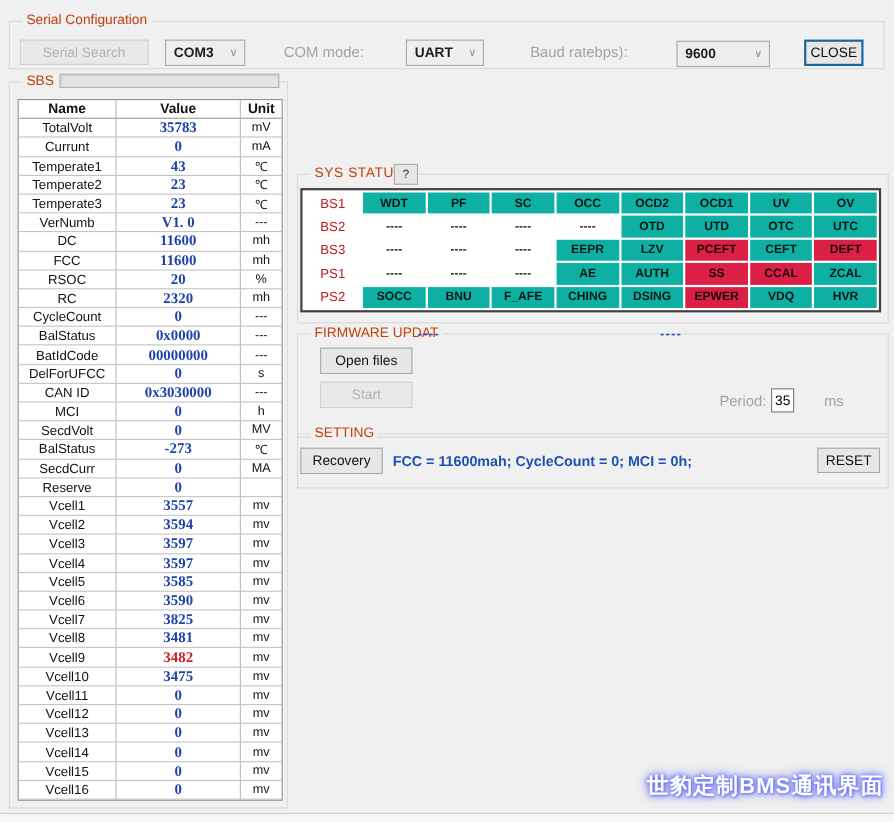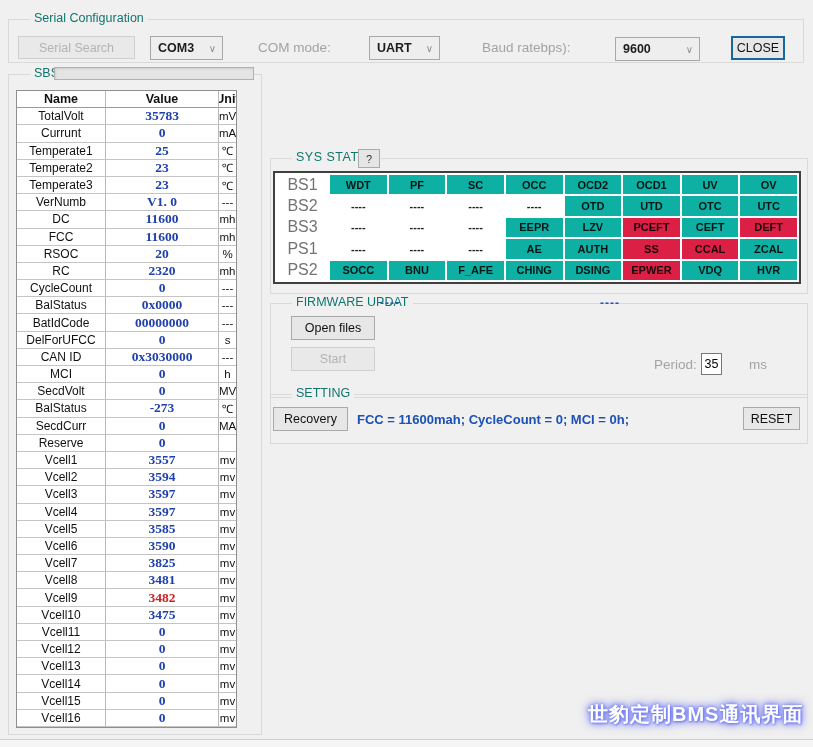--- a/index.html
+++ b/index.html
@@ -1,38 +1,38 @@
 <!DOCTYPE html>
 <html style="--status-ok: #0fb0a4; --status-alarm: #dc2045; --value-blue: #1f41ac; --value-alert: #cc2222; --brand-navy: #1a3493; --info-blue: #1b50b4; --close-focus-border: #1a679f;"><head>
 <meta charset="utf-8">
 <style>
   html,body{margin:0;padding:0;background:#fff;}
   #app{position:relative;width:813px;height:747px;background:#f0f0f0;
        font-family:"Liberation Sans",sans-serif;overflow:hidden;}
   
   .groupbox{position:absolute;border:1px solid #d9d9d9;box-sizing:border-box;background:transparent;}
-  .glabel{position:absolute;top:-9px;left:21px;background:#f0f0f0;padding:0 4px;
-          font-size:12.5px;color:#0f766e;white-space:nowrap;}
+  .glabel{position:absolute;top:-9px;left:11px;background:#f0f0f0;padding:0 4px;
+          font-size:12.5px;color:#c2410c;white-space:nowrap;}
   
   .btn{position:absolute;display:flex;align-items:center;justify-content:center;
        background:#e7e7e7;border:1px solid #a9a9a9;font-size:12.5px;color:#111;
        box-sizing:border-box;cursor:pointer;}
   .btn.disabled{background:#e9e9e9;border-color:#cfcfcf;color:#b3b3b3;cursor:default;}
   .btn.focused{border:2px solid var(--close-focus-border,#1a679f);}
   
   .combo{position:absolute;display:flex;align-items:center;background:#eeeeee;
          border:1px solid #a8a8a8;box-sizing:border-box;font-weight:700;font-size:12.5px;
          color:#1c1c1c;padding-left:7px;cursor:pointer;}
   .combo .arrow{margin-left:auto;color:#8f8f8f;font-size:10px;padding-right:6px;font-weight:400;}
   .graylabel{position:absolute;color:#a3a3a3;font-size:13.5px;white-space:nowrap;}
   
   .progress{position:absolute;left:54px;top:67px;width:200px;height:13px;background:#e4e4e4;
             border:1px solid #b0b0b0;box-sizing:border-box;box-shadow:inset 1px 1px 2px rgba(0,0,0,.10);}
   
-  .sbs-table{position:absolute;left:16px;top:90px;width:221px;height:638px;background:#fff;
+  .sbs-table{position:absolute;left:16px;top:90px;width:241px;height:638px;background:#fff;
              border:1px solid #8f8f8f;box-sizing:border-box;display:grid;
              grid-template-columns:89px 113px 1fr;grid-template-rows:repeat(37,1fr);}
   .sbs-table .cell{display:flex;align-items:center;justify-content:center;
                    border-right:1px solid #b9b9b9;border-bottom:1px solid #c4c4c4;
                    box-sizing:border-box;overflow:hidden;white-space:nowrap;}
   .sbs-table .cell:nth-child(3n){border-right:none;}
   .sbs-table .hd{font-weight:700;font-size:12.5px;color:#111;border-bottom:1px solid #9a9a9a;}
   .c-name{font-size:12px;color:#111;}
   .c-val{font-family:"Liberation Serif",serif;font-weight:700;font-size:13.5px;color:var(--value-blue,#1f41ac);}
   .c-val.alert{color:var(--value-alert,#cc2222);}
@@ -44,21 +44,21 @@
   .logo .sub{font-size:13px;font-style:italic;font-weight:600;margin:-2px 0 0 69px;letter-spacing:.3px;}
   .logo .swoosh{position:absolute;left:14px;top:45px;width:52px;height:2.5px;
                 background:var(--brand-navy,#1a3493);}
   
   .status-grid{position:absolute;left:273px;top:171px;width:528px;height:113px;background:#fff;
                border:2px solid #404040;box-sizing:border-box;display:grid;
                grid-template-columns:51px repeat(8,1fr);grid-template-rows:repeat(5,1fr);
                gap:2px;padding:2px;}
   .status-grid .scell{display:flex;align-items:center;justify-content:center;font-size:11px;
                       font-weight:600;color:rgba(0,0,0,.88);overflow:hidden;white-space:nowrap;}
-  .status-grid .rowlabel{background:#fff;font-weight:400;font-size:16px;color:#737373;}
+  .status-grid .rowlabel{background:#fff;font-weight:400;font-size:12px;color:#b91c1c;}
   .status-grid .ok{background:var(--status-ok,#0fb0a4);}
   .status-grid .alarm{background:var(--status-alarm,#dc2045);}
   .status-grid .none{background:#fff;font-weight:700;}
   .helpbtn{position:absolute;left:358px;top:149px;width:22px;height:19px;background:#e6e6e6;
            border:1px solid #aaa;display:flex;align-items:center;justify-content:center;
            font-size:11px;color:#333;box-sizing:border-box;cursor:pointer;}
   .dash{position:absolute;color:#2a52c8;font-weight:700;font-size:12px;letter-spacing:1px;}
   .period-input{position:absolute;left:701px;top:353px;width:21px;height:22px;border:1px solid #777;
                 background:#fff;text-align:center;font-size:12.5px;box-sizing:border-box;
                 font-family:"Liberation Sans",sans-serif;}
@@ -107,21 +107,21 @@
       <div class="cell hd">Name</div>
       <div class="cell hd">Value</div>
       <div class="cell hd">Unit</div>
       <div class="cell c-name">TotalVolt</div>
       <div class="cell c-val">35783</div>
       <div class="cell c-unit">mV</div>
       <div class="cell c-name">Currunt</div>
       <div class="cell c-val">0</div>
       <div class="cell c-unit">mA</div>
       <div class="cell c-name">Temperate1</div>
-      <div class="cell c-val">25</div>
+      <div class="cell c-val">43</div>
       <div class="cell c-unit">℃</div>
       <div class="cell c-name">Temperate2</div>
       <div class="cell c-val">23</div>
       <div class="cell c-unit">℃</div>
       <div class="cell c-name">Temperate3</div>
       <div class="cell c-val">23</div>
       <div class="cell c-unit">℃</div>
       <div class="cell c-name">VerNumb</div>
       <div class="cell c-val">V1. 0</div>
       <div class="cell c-unit">---</div>

